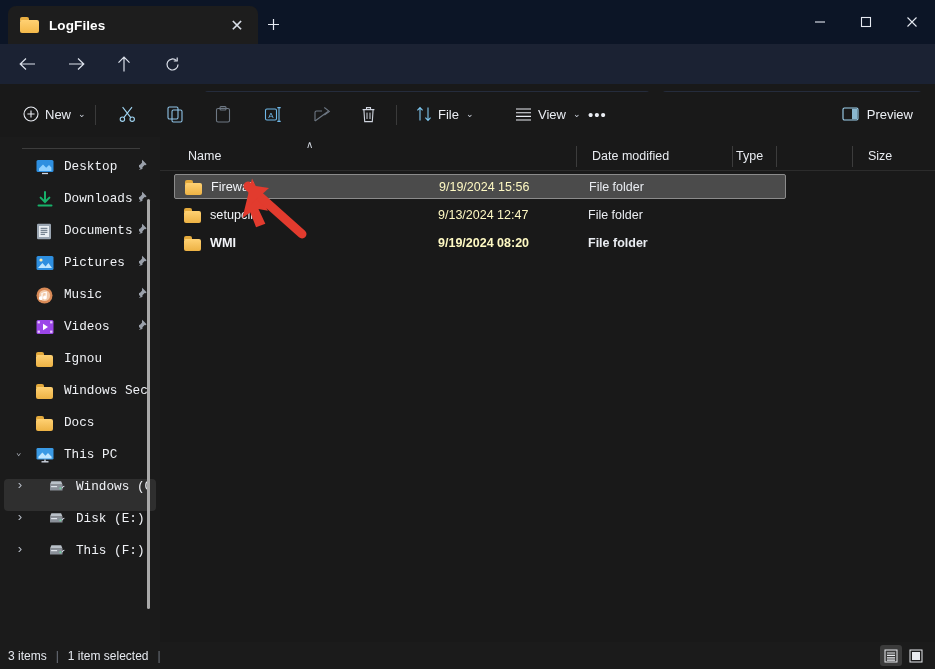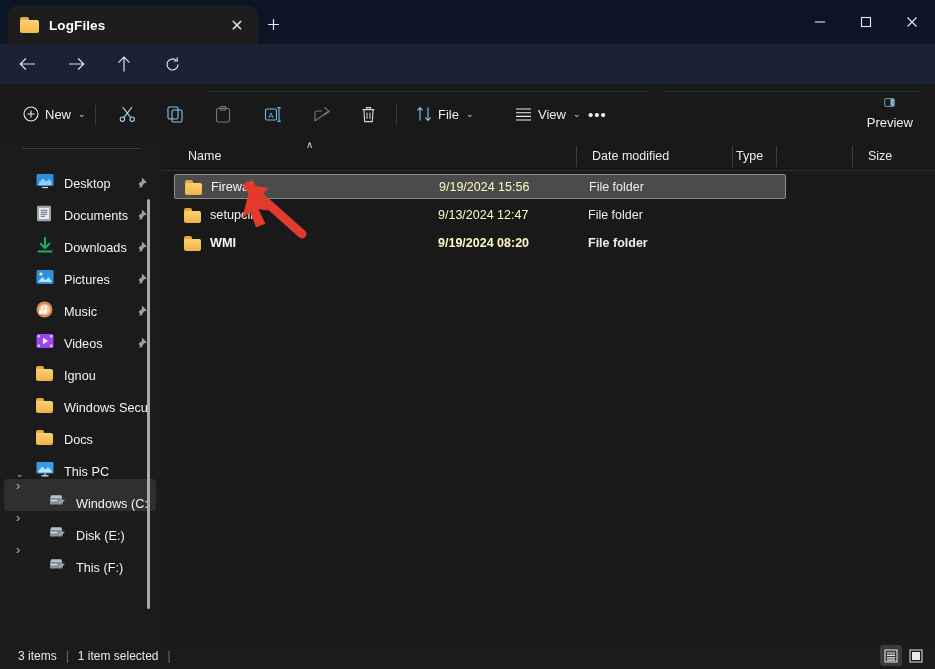--- a/index.html
+++ b/index.html
@@ -84,33 +84,32 @@
   .cmd {
     position: absolute; top: 6px; height: 32px; display: flex; align-items: center;
     border-radius: 4px; color: #e9ecf2; font-size: 13px; padding: 0 7px; gap: 6px;
   }
   .cmd .chev { font-size: 9px; color: #cfd4de; margin-left: 1px; }
   .sep { position: absolute; top: 13px; width: 1px; height: 20px; background: #3a3a3a; }
   .preview-btn {
     position: absolute; right: 14px; top: 6px; height: 32px; display: flex;
     align-items: center; gap: 8px; color: #eceff4; font-size: 13px; padding: 0 8px;
     border-radius: 4px;
-    flex-direction: column;
   }
 
   
   .sidebar {
     position: absolute; left: 0; top: 137px; width: 160px; height: 505px;
     background: #1b1b1b; overflow: hidden;
   }
   .side-divider { position: absolute; left: 22px; top: 11px; width: 118px; height: 1px; background: #3d3d3d; }
   .side-list { position: absolute; left: 0; top: 22px; width: 160px; }
   .side-item {
-    position: relative; height: 32px; margin: 0 4px; display: flex; align-items: flex-end;
-    border-radius: 4px; padding-left: 32px; padding-right: 6px;
+    position: relative; height: 32px; margin: 0 4px; display: flex; align-items: flex-start;
+    border-radius: 4px; padding-left: 32px; padding-right: 6px; font-family: Liberation Mono, monospace;
   }
   .side-item.sel { background: #2f2f2f; }
   .side-item .ico { position: absolute; left: 32px; width: 20px; height: 18px; }
   .side-item .lbl {
     margin-left: 28px; color: #f0f2f6; font-size: 12.7px; white-space: nowrap;
     overflow: hidden; flex: 1 1 auto;
   }
   .side-item .pin { color: #9aa0aa; font-size: 11px; margin-left: auto; }
   .side-item .expander {
     position: absolute; left: 12px; color: #b6bcc6; font-size: 9px;
@@ -149,21 +148,21 @@
   .cell-name .nm { color: #f2f4f8; font-size: 12.7px; }
   .cell-date { position: absolute; left: 264px; color: #fef9c3; font-size: 12.5px; }
   .cell-type { position: absolute; left: 414px; color: #e9ecf1; font-size: 12.5px; }
 
   
   .arrow { position: absolute; left: 232px; top: 172px; pointer-events: none; }
 
   
   .statusbar {
     position: absolute; left: 0; bottom: 0; width: 935px; height: 27px;
-    background: #1b1b1b; display: flex; align-items: center; padding-left: 18px;
+    background: #1b1b1b; display: flex; align-items: center; padding-left: 8px;
   }
   .statusbar .st { color: #e6e9ef; font-size: 12px; }
   .statusbar .divider { color: #6e737c; font-size: 12px; padding: 0 9px; }
   .viewtoggles { position: absolute; right: 8px; top: 3px; display: flex; gap: 3px; }
   .vt { width: 22px; height: 21px; display: flex; align-items: center; justify-content: center;
         border-radius: 3px; }
   .vt.active { background: #3b3b3b; }
 </style>
 </head>
 <body>
@@ -338,37 +337,37 @@
               <path d="M3 9.5l4-4 3.2 3.2L13 6l2.4 2.4v3.6H3z" fill="#8fd0ff"></path>
               <path d="M6 14.5h6" stroke="#cfd6e2" stroke-width="1.3"></path>
             </svg></span>
           <span class="lbl">Desktop</span>
           <span class="pin"><svg width="11" height="12" viewBox="0 0 11 12">
               <path d="M3.2 0.8l4.4 4.4-1.1 1.1-.9-.2-2.3 2.3.3 1.2-1 1-4-4 1-1 1.2.3L3.1 3.6l-.2-.9z" fill="#9aa0aa"></path>
               <path d="M2.6 8.6L0.6 11" stroke="#9aa0aa" stroke-width="1"></path>
             </svg></span>
         </div>
         <div class="side-item">
+          <span class="ico"><svg width="18" height="17" viewBox="0 0 18 17">
+              <path d="M9 1v9.3M4.6 6.6L9 11l4.4-4.4" stroke="#17b26a" stroke-width="2" fill="none" stroke-linecap="round"></path>
+              <path d="M2.5 14.6h13" stroke="#17b26a" stroke-width="2" stroke-linecap="round"></path>
+            </svg></span>
+          <span class="lbl">Downloads</span>
+          <span class="pin"><svg width="11" height="12" viewBox="0 0 11 12">
+              <path d="M3.2 0.8l4.4 4.4-1.1 1.1-.9-.2-2.3 2.3.3 1.2-1 1-4-4 1-1 1.2.3L3.1 3.6l-.2-.9z" fill="#9aa0aa"></path>
+              <path d="M2.6 8.6L0.6 11" stroke="#9aa0aa" stroke-width="1"></path>
+            </svg></span>
+        </div>
+        <div class="side-item">
           <span class="ico"><svg width="16" height="17" viewBox="0 0 16 17">
               <rect x="1" y="0.8" width="14" height="15.4" rx="1.2" fill="#9aa5b1"></rect>
               <rect x="3" y="3" width="10" height="11" fill="#e9eef3"></rect>
               <path d="M4.6 5.3h6.8M4.6 7.3h6.8M4.6 9.3h6.8M4.6 11.3h4.4" stroke="#5c6b7a" stroke-width="1"></path>
             </svg></span>
           <span class="lbl">Documents</span>
-          <span class="pin"><svg width="11" height="12" viewBox="0 0 11 12">
-              <path d="M3.2 0.8l4.4 4.4-1.1 1.1-.9-.2-2.3 2.3.3 1.2-1 1-4-4 1-1 1.2.3L3.1 3.6l-.2-.9z" fill="#9aa0aa"></path>
-              <path d="M2.6 8.6L0.6 11" stroke="#9aa0aa" stroke-width="1"></path>
-            </svg></span>
-        </div>
-        <div class="side-item">
-          <span class="ico"><svg width="18" height="17" viewBox="0 0 18 17">
-              <path d="M9 1v9.3M4.6 6.6L9 11l4.4-4.4" stroke="#17b26a" stroke-width="2" fill="none" stroke-linecap="round"></path>
-              <path d="M2.5 14.6h13" stroke="#17b26a" stroke-width="2" stroke-linecap="round"></path>
-            </svg></span>
-          <span class="lbl">Downloads</span>
           <span class="pin"><svg width="11" height="12" viewBox="0 0 11 12">
               <path d="M3.2 0.8l4.4 4.4-1.1 1.1-.9-.2-2.3 2.3.3 1.2-1 1-4-4 1-1 1.2.3L3.1 3.6l-.2-.9z" fill="#9aa0aa"></path>
               <path d="M2.6 8.6L0.6 11" stroke="#9aa0aa" stroke-width="1"></path>
             </svg></span>
         </div>
         <div class="side-item">
           <span class="ico"><svg width="18" height="16" viewBox="0 0 18 16">
               <rect x="0.5" y="1" width="17" height="14" rx="1.5" fill="#2e8fe0"></rect>
               <circle cx="5" cy="5" r="1.6" fill="#ffe9a8"></circle>
               <path d="M2 13l4.4-5 3.2 3.4L12.4 8 16 13z" fill="#bfe6ff"></path>

